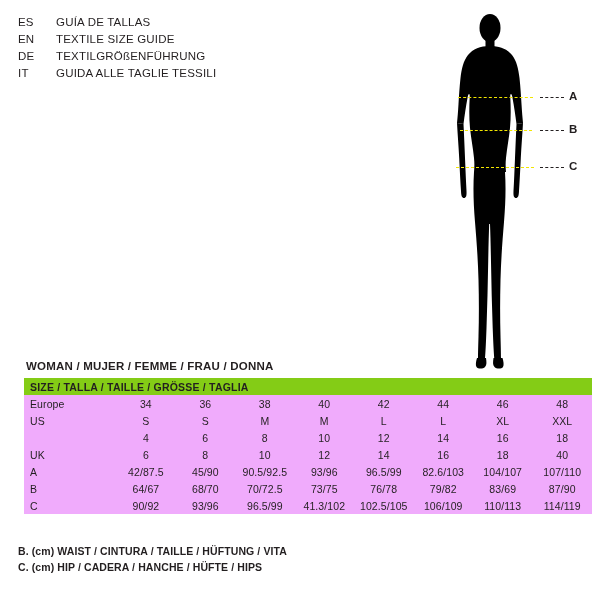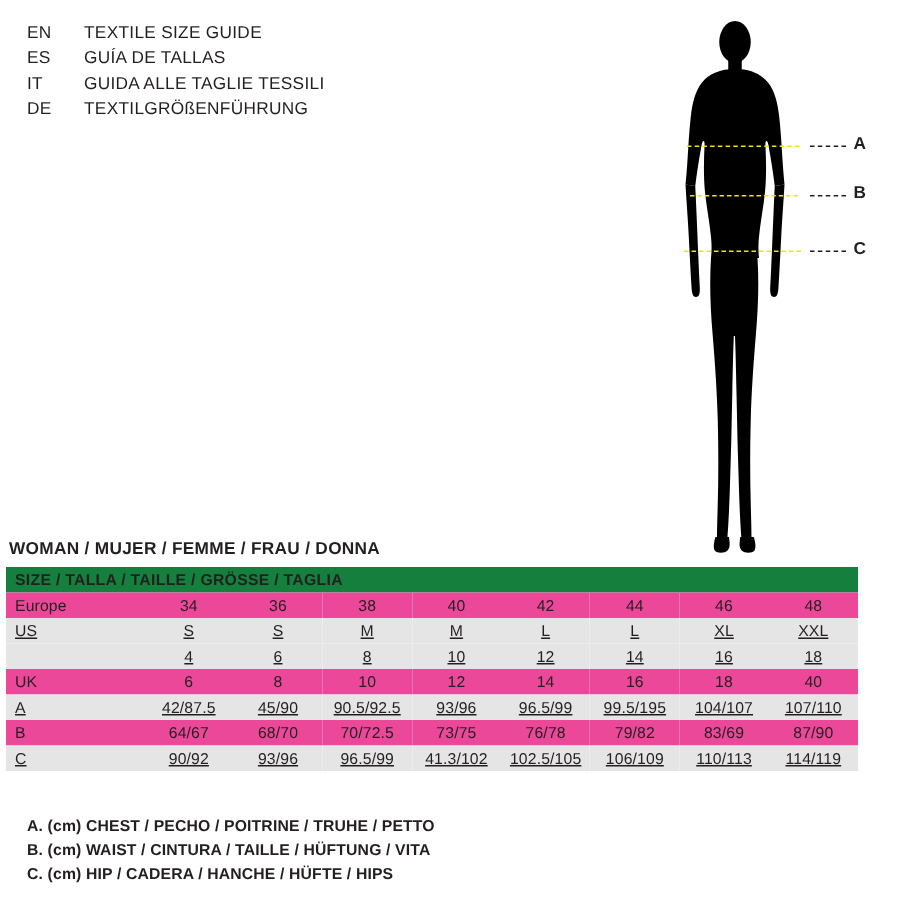--- a/index.html
+++ b/index.html
@@ -65,21 +65,21 @@
   .measure-label {
     position: absolute;
     font-size: 11.5px;
     font-weight: bold;
     color: #231f20;
   }
 
   
   .table-section {
     position: absolute;
-    left: 4px;
+    left: 24px;
     top: 360px;
     width: 568px;
   }
   .tbl-title {
     font-size: 11.5px;
     font-weight: bold;
     color: #231f20;
     margin: 0 0 6px 2px;
     letter-spacing: 0.2px;
   }
@@ -95,29 +95,29 @@
     color: #231f20;
     text-align: center;
     vertical-align: middle;
     letter-spacing: 0.1px;
   }
   table.size-table td.lbl {
     text-align: left;
     padding-left: 6px;
   }
   tr.row-head td {
-    background: #15803d;
+    background: #84cc16;
     font-weight: bold;
     text-align: left;
     padding-left: 6px;
     font-size: 10.5px;
     letter-spacing: 0.2px;
   }
-  tr.shade td { background: #ec4899; }
-  tr.plain td { background: #e5e5e5; text-decoration: underline; }
+  tr.shade td { background: #f0abfc; }
+  tr.plain td { background: #f0abfc; }
 
   .col-0 { width: 92px; }
   .col-n { width: 59.4px; }
 
   
   .legend {
     position: absolute;
     left: 18px;
     top: 543px;
     width: 560px;
@@ -127,35 +127,35 @@
     font-weight: bold;
     line-height: 16px;
     color: #231f20;
     letter-spacing: 0.1px;
   }
 </style>
 </head>
 <body>
 
 <div class="lang-block">
+  <div class="lang-row">
+    <span class="lang-code">ES</span>
+    <span class="lang-text">GUÍA DE TALLAS</span>
+  </div>
   <div class="lang-row">
     <span class="lang-code">EN</span>
     <span class="lang-text">TEXTILE SIZE GUIDE</span>
   </div>
   <div class="lang-row">
-    <span class="lang-code">ES</span>
-    <span class="lang-text">GUÍA DE TALLAS</span>
+    <span class="lang-code">DE</span>
+    <span class="lang-text">TEXTILGRÖßENFÜHRUNG</span>
   </div>
   <div class="lang-row">
     <span class="lang-code">IT</span>
     <span class="lang-text">GUIDA ALLE TAGLIE TESSILI</span>
-  </div>
-  <div class="lang-row">
-    <span class="lang-code">DE</span>
-    <span class="lang-text">TEXTILGRÖßENFÜHRUNG</span>
   </div>
 </div>
 
 <div class="figure-wrap">
 
   <svg class="figure-svg" width="120" height="368" viewBox="0 0 120 368">
     <g fill="#000000">
 
       <ellipse cx="60" cy="20" rx="10.5" ry="14"></ellipse>
 
@@ -307,21 +307,21 @@
         <td>40</td>
       </tr>
 
       <tr class="plain">
         <td class="lbl">A</td>
         <td>42/87.5</td>
         <td>45/90</td>
         <td>90.5/92.5</td>
         <td>93/96</td>
         <td>96.5/99</td>
-        <td>99.5/195</td>
+        <td>82.6/103</td>
         <td>104/107</td>
         <td>107/110</td>
       </tr>
 
       <tr class="shade">
         <td class="lbl">B</td>
         <td>64/67</td>
         <td>68/70</td>
         <td>70/72.5</td>
         <td>73/75</td>
@@ -340,16 +340,15 @@
         <td>102.5/105</td>
         <td>106/109</td>
         <td>110/113</td>
         <td>114/119</td>
       </tr>
     </tbody>
   </table>
 </div>
 
 <div class="legend">
-  <div>A. (cm) CHEST / PECHO / POITRINE / TRUHE / PETTO</div>
   <div>B. (cm) WAIST / CINTURA / TAILLE / HÜFTUNG / VITA</div>
   <div>C. (cm) HIP / CADERA / HANCHE / HÜFTE / HIPS</div>
 </div>
 
 </body></html>

